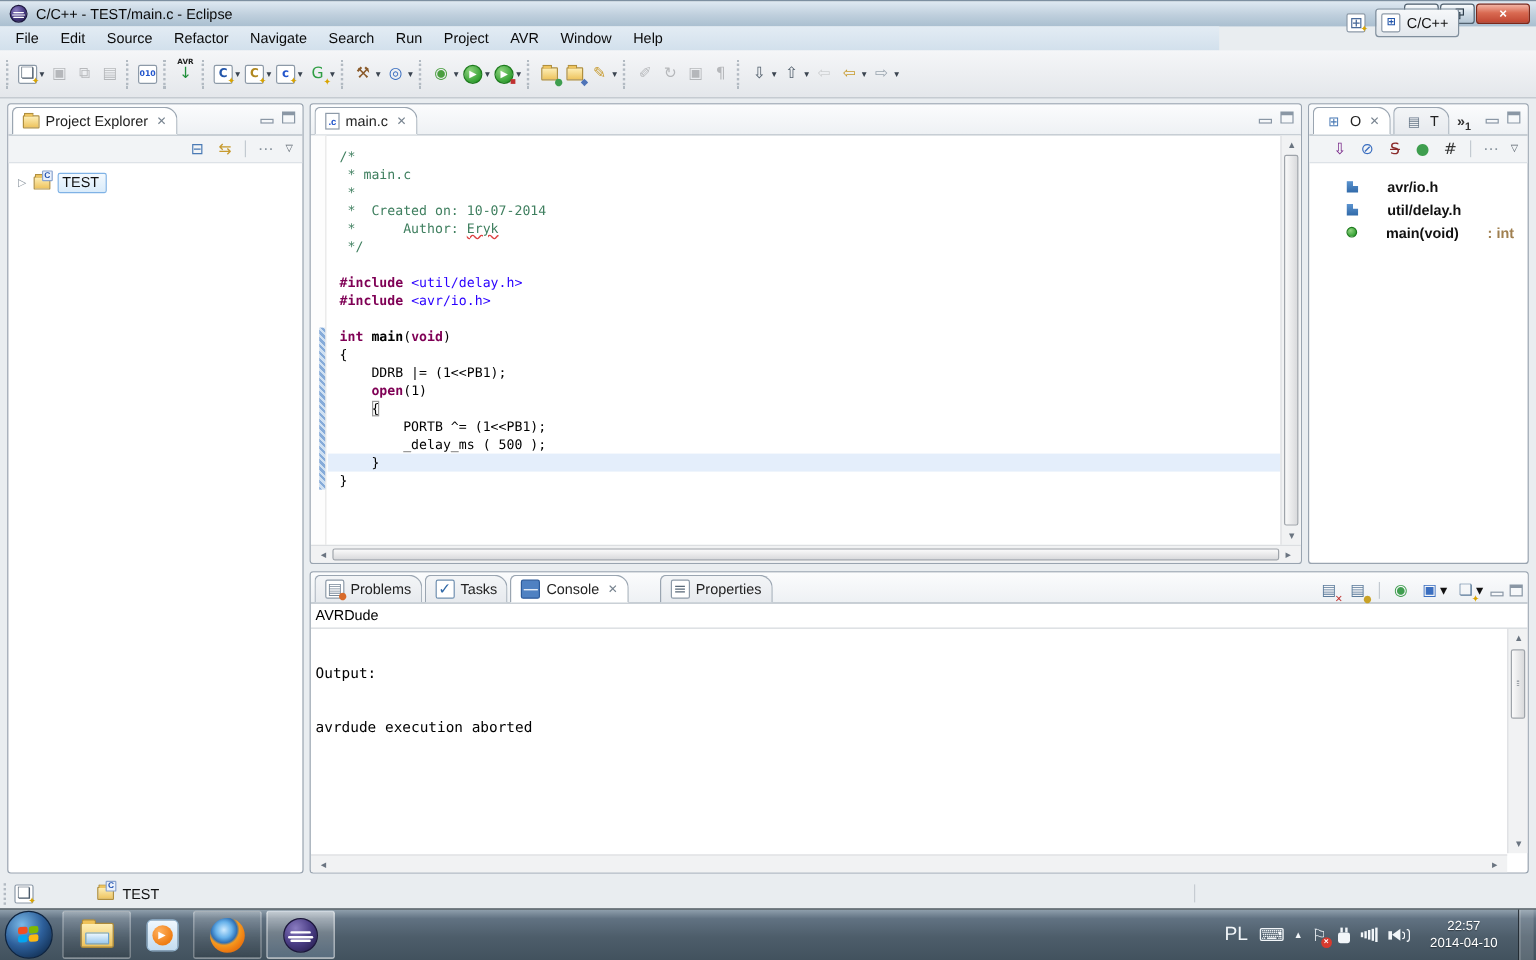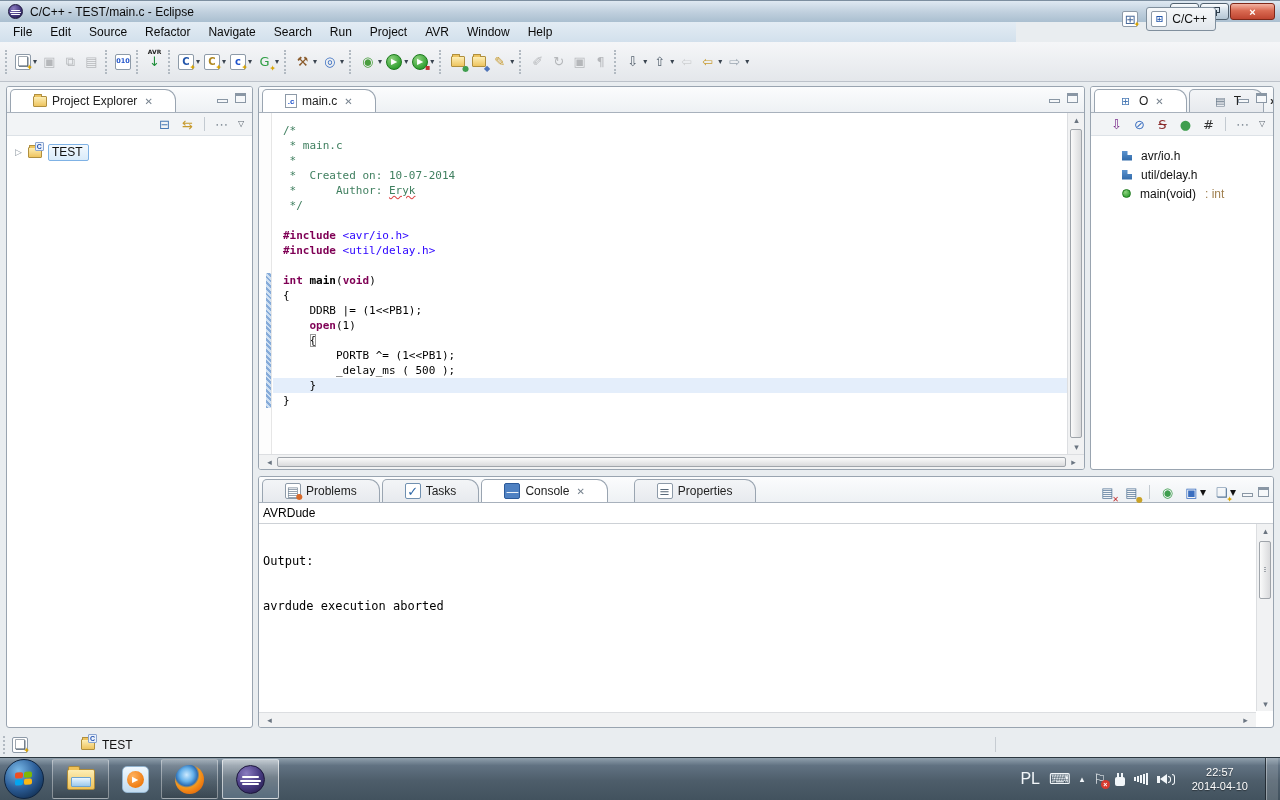--- a/index.html
+++ b/index.html
@@ -45,21 +45,21 @@
   .strike { text-decoration:line-through; }
 
   .persp { position:absolute; right:64px; top:7px; display:flex; align-items:center; gap:7px; }
   .persp-btn { display:flex; align-items:center; gap:5px; border:1px solid #808f9d; border-radius:3px;
     padding:2px 8px 2px 4px; background:linear-gradient(#f6f8fa,#e2e7ec); height:24px; }
 
   
   .panel { position:absolute; border:1px solid #99a4b0; border-radius:3px; background:#fff; overflow:hidden; }
   .tabrow { position:relative; height:26px; border-bottom:1px solid #a8b1bc;
     background:linear-gradient(#fbfcfd,#eef1f4); display:flex; align-items:flex-end; padding:2px 4px 0 3px; }
-  .tab { height:23px; display:inline-flex; align-items:center; gap:5px; padding:0 22px;
+  .tab { height:23px; display:inline-flex; align-items:center; gap:5px; padding:0 8px;
     border:1px solid #9aa5b1; border-bottom:none; border-radius:5px 11px 0 0;
     background:linear-gradient(#f3f5f7,#e7eaee); color:#222; margin-right:2px; }
   .tab.active { background:#fff; }
   .tab .x { color:#76828e; font-weight:bold; font-size:10px; margin-left:2px; }
   .winbtns { position:absolute; right:6px; top:6px; display:flex; gap:7px; align-items:center; }
   .minb { width:11px; height:4px; border:1px solid #8a97a5; background:#f6f8fa; margin-top:5px; }
   .maxb { width:11px; height:10px; border:1px solid #8a97a5; border-top:3px solid #8a97a5; background:#f6f8fa; }
   .viewbar { height:23px; background:#f2f4f6; border-bottom:1px solid #dde2e7;
     display:flex; align-items:center; justify-content:flex-end; padding:0 5px; gap:4px; }
   .vbtn { display:inline-flex; align-items:center; height:20px; padding:0 1px; }
@@ -113,21 +113,21 @@
   .sb-grip { position:absolute; left:4px; right:4px; top:50%; height:5px; margin-top:-3px;
     background:repeating-linear-gradient(#9fa4aa 0,#9fa4aa 1px,transparent 1px,transparent 2px); }
   .hthumb { position:absolute; top:2px; bottom:2px; border:1px solid #9fa4aa;
     background:linear-gradient(#fafafa,#d9dadc); border-radius:2px; }
 
   
   #outline { left:1090px; top:86px; width:184px; height:384px; }
   .more-tab { display:flex; align-items:flex-start; padding:2px 4px; font-weight:bold; color:#333; }
   .more-tab small { font-size:9px; margin-top:6px; }
   .ol-items { padding:10px 0 0 0; }
-  .ol-item { display:flex; align-items:center; gap:9px; padding-left:31px; height:19px; }
+  .ol-item { display:flex; align-items:center; gap:24px; padding-left:31px; height:19px;font-weight:bold; }
   .ol-suffix { color:#a08050; }
 
   
   #console { left:258px; top:476px; width:1016px; height:252px; }
   .cons-title { height:21px; border-bottom:1px solid #cdd1d6; display:flex; align-items:center; padding-left:4px;
     background:#fff; font-size:12px; color:#000; }
   .cons-out { position:absolute; left:0; right:17px; top:47px; bottom:16px; overflow:hidden; padding:30px 0 0 4px; background:#fff; }
   .consline { height:15px; line-height:15px; font-family:"DejaVu Sans Mono","Liberation Mono",monospace;
     font-size:12px; white-space:pre; }
   .consline.k { color:#000; } .consline.g { color:#00a000; }
@@ -430,22 +430,22 @@
         <div class="diffbar" id="diffbar" style="top: 160px; height: 135px;"></div>
       </div>
     <div class="codewrap" id="codewrap">
         <div class="cline"><span class="cm">/*</span></div>
         <div class="cline"><span class="cm"> * main.c</span></div>
         <div class="cline"><span class="cm"> *</span></div>
         <div class="cline"><span class="cm"> *  Created on: 10-07-2014</span></div>
         <div class="cline"><span class="cm"> *      Author: </span><span class="cm sp">Eryk</span></div>
         <div class="cline"><span class="cm"> */</span></div>
         <div class="cline">&nbsp;</div>
+        <div class="cline"><span class="dir">#include</span><span class="pl"> </span><span class="inc">&lt;util/delay.h&gt;</span></div>
         <div class="cline"><span class="dir">#include</span><span class="pl"> </span><span class="inc">&lt;avr/io.h&gt;</span></div>
-        <div class="cline"><span class="dir">#include</span><span class="pl"> </span><span class="inc">&lt;util/delay.h&gt;</span></div>
         <div class="cline">&nbsp;</div>
         <div class="cline"><span class="kw">int</span><span class="pl"> </span><span class="fn">main</span><span class="pl">(</span><span class="kw">void</span><span class="pl">)</span></div>
         <div class="cline"><span class="pl">{</span></div>
         <div class="cline"><span class="pl">    DDRB |= (1&lt;&lt;PB1);</span></div>
         <div class="cline"><span class="pl">    </span><span class="kw">open</span><span class="pl">(1)</span></div>
         <div class="cline"><span class="pl">    </span><span class="pl br">{</span></div>
         <div class="cline"><span class="pl">        PORTB ^= (1&lt;&lt;PB1);</span></div>
         <div class="cline"><span class="pl">        _delay_ms ( 500 );</span></div>
         <div class="cline cur"><span class="pl">    }</span></div>
         <div class="cline"><span class="pl">}</span></div>

